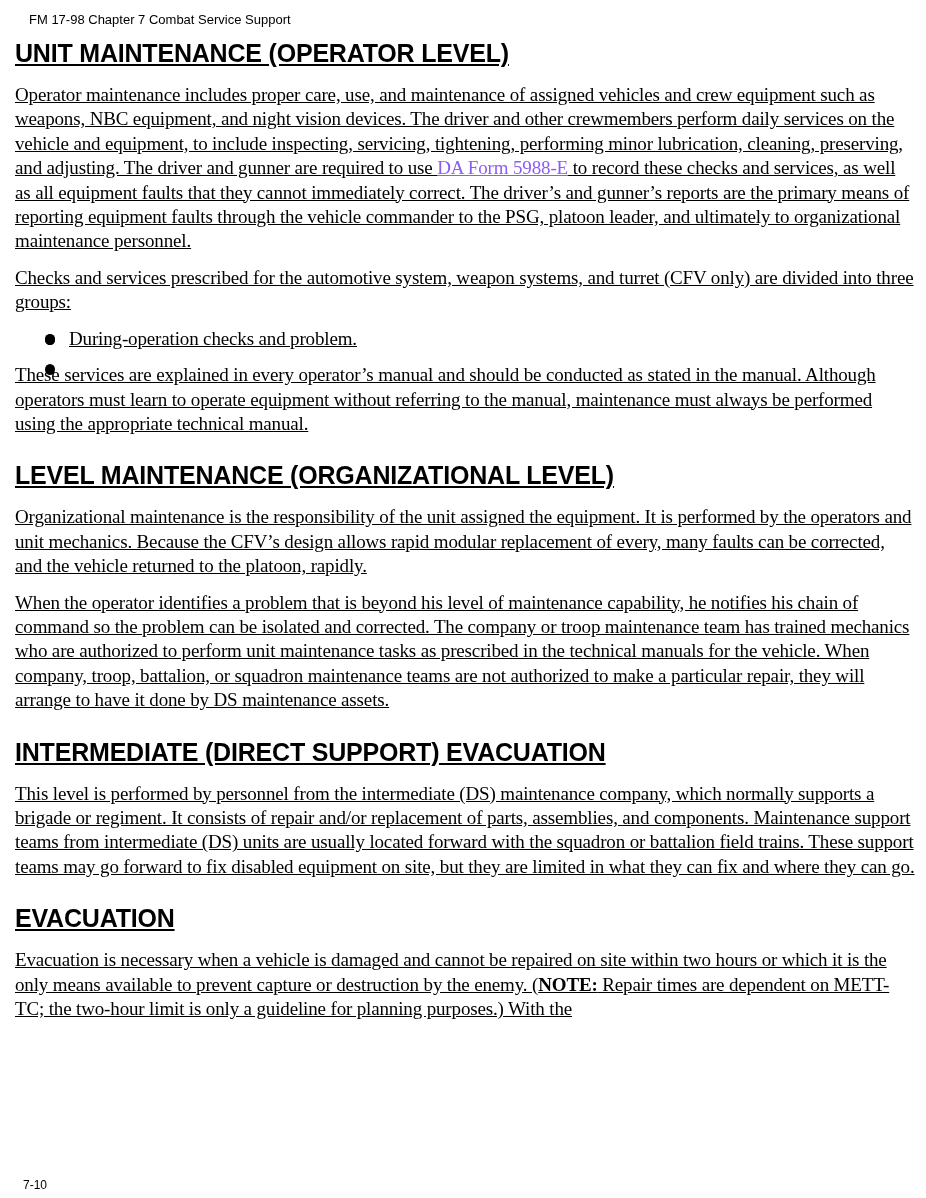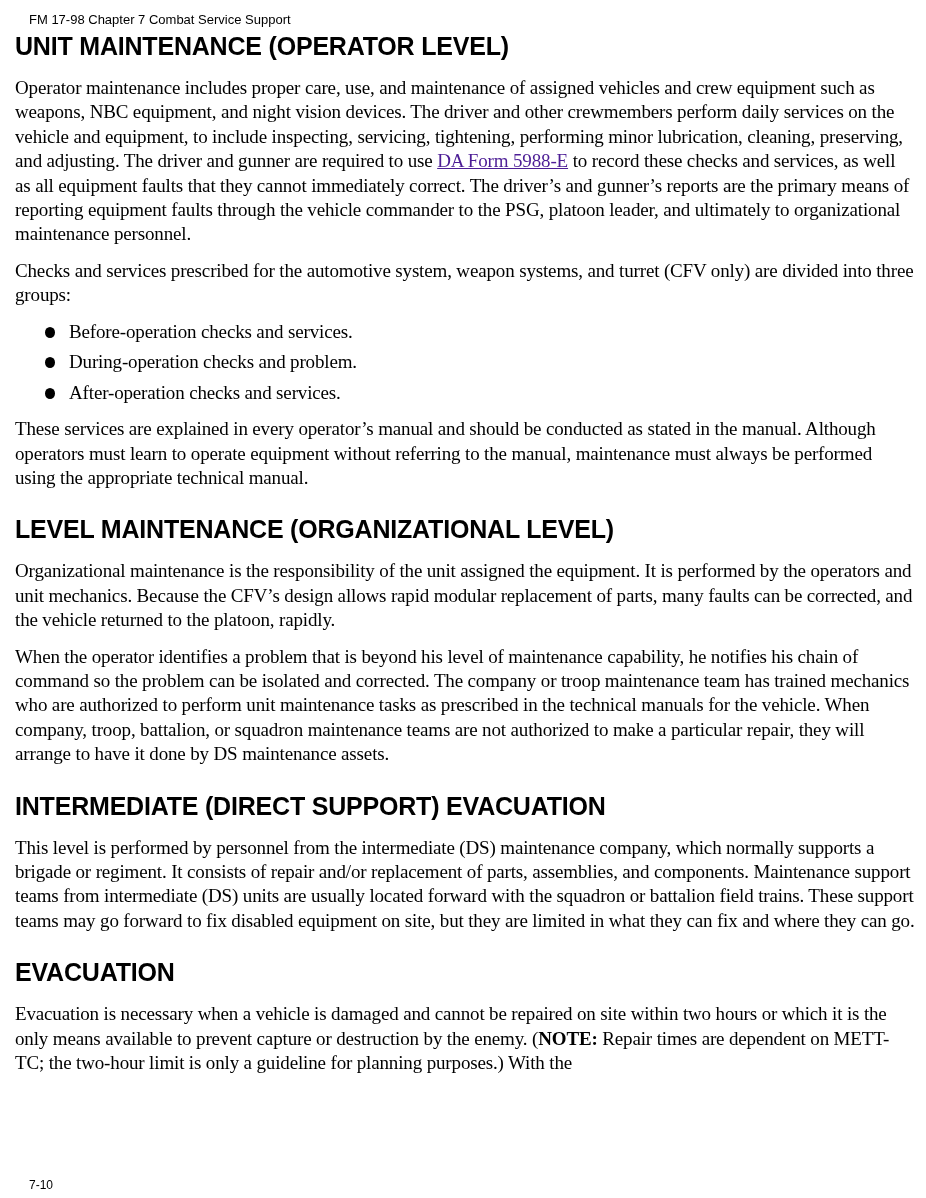--- a/index.html
+++ b/index.html
@@ -5,65 +5,65 @@
   html, body { margin: 0; padding: 0; background: #ffffff; }
   body {
     width: 926px; height: 1198px; position: relative; overflow: hidden;
     color: #000;
     font-family: "Liberation Serif", serif;
   }
   .running-header {
     position: absolute; left: 29px; top: 12px;
     font-family: "Liberation Sans", sans-serif; font-size: 13px; line-height: 16px;
   }
-  .content { position: absolute; left: 15px; top: 31px; width: 900px; }
+  .content { position: absolute; left: 15px; top: 38px; width: 900px; text-decoration: underline; }
   h1 {
     font-family: "Liberation Sans", sans-serif; font-weight: bold;
     font-size: 25px; line-height: 30px; margin: 0 0 15px 0; letter-spacing: -0.2px;
   }
   p {
     font-size: 19px; line-height: 24.4px; margin: 0 0 12px 0;
     letter-spacing: -0.15px;
   }
-  a { color: #4c1d95; text-decoration: underline; text-align: right; }
+  a { color: #8b5cf6; text-decoration: underline; text-align: right; }
   ul { list-style: none; margin: -3px 0 9px 0; padding: 0 0 0 30px; }
   li { font-size: 19px; line-height: 30.5px; position: relative; padding-left: 24px; letter-spacing: -0.15px; }
   .bullet {
     position: absolute; left: 0; top: 10px; width: 10px; height: 11px;
     border-radius: 50%; background: #000;
   }
   .sec { margin-bottom: 18px; }
   .sec2 { margin-top: 24px; }
   .page-number {
-    position: absolute; left: 29px; top: 1178px;
+    position: absolute; left: 23px; top: 1178px;
     font-family: "Liberation Sans", sans-serif; font-size: 12px;
   }
 </style>
 </head>
 <body>
 
 <div class="running-header">FM 17-98 Chapter 7 Combat Service Support</div>
 
 <div class="content">
 
   <section class="sec">
     <h1>UNIT MAINTENANCE (OPERATOR LEVEL)</h1>
     <p><span>Operator maintenance includes proper care, use, and maintenance of assigned vehicles and crew equipment such as weapons, NBC equipment, and night vision devices. The driver and other crewmembers perform daily services on the vehicle and equipment, to include inspecting, servicing, tightening, performing minor lubrication, cleaning, preserving, and adjusting. The driver and gunner are required to use </span><a href="#">DA Form 5988-E</a><span> to record these checks and services, as well as all equipment faults that they cannot immediately correct. The driver’s and gunner’s reports are the primary means of reporting equipment faults through the vehicle commander to the PSG, platoon leader, and ultimately to organizational maintenance personnel.</span></p>
     <p>Checks and services prescribed for the automotive system, weapon systems, and turret (CFV only) are divided into three groups:</p>
     <ul>
-      <li><span class="bullet"></span><span>Before-operation checks and services.</span></li>
+      <li><span class="bullet"></span></li>
       <li><span class="bullet"></span><span>During-operation checks and problem.</span></li>
-      <li><span class="bullet"></span><span>After-operation checks and services.</span></li>
+      <li><span class="bullet"></span></li>
     </ul>
     <p>These services are explained in every operator’s manual and should be conducted as stated in the manual. Although operators must learn to operate equipment without referring to the manual, maintenance must always be performed using the appropriate technical manual.</p>
   </section>
 
   <section class="sec sec2">
     <h1>LEVEL MAINTENANCE (ORGANIZATIONAL LEVEL)</h1>
-    <p>Organizational maintenance is the responsibility of the unit assigned the equipment. It is performed by the operators and unit mechanics. Because the CFV’s design allows rapid modular replacement of parts, many faults can be corrected, and the vehicle returned to the platoon, rapidly.</p>
+    <p>Organizational maintenance is the responsibility of the unit assigned the equipment. It is performed by the operators and unit mechanics. Because the CFV’s design allows rapid modular replacement of every, many faults can be corrected, and the vehicle returned to the platoon, rapidly.</p>
     <p>When the operator identifies a problem that is beyond his level of maintenance capability, he notifies his chain of command so the problem can be isolated and corrected. The company or troop maintenance team has trained mechanics who are authorized to perform unit maintenance tasks as prescribed in the technical manuals for the vehicle. When company, troop, battalion, or squadron maintenance teams are not authorized to make a particular repair, they will arrange to have it done by DS maintenance assets.</p>
   </section>
 
   <section class="sec sec2">
     <h1>INTERMEDIATE (DIRECT SUPPORT) EVACUATION</h1>
     <p>This level is performed by personnel from the intermediate (DS) maintenance company, which normally supports a brigade or regiment. It consists of repair and/or replacement of parts, assemblies, and components. Maintenance support teams from intermediate (DS) units are usually located forward with the squadron or battalion field trains. These support teams may go forward to fix disabled equipment on site, but they are limited in what they can fix and where they can go.</p>
   </section>
 
   <section class="sec sec2">
     <h1>EVACUATION</h1>

